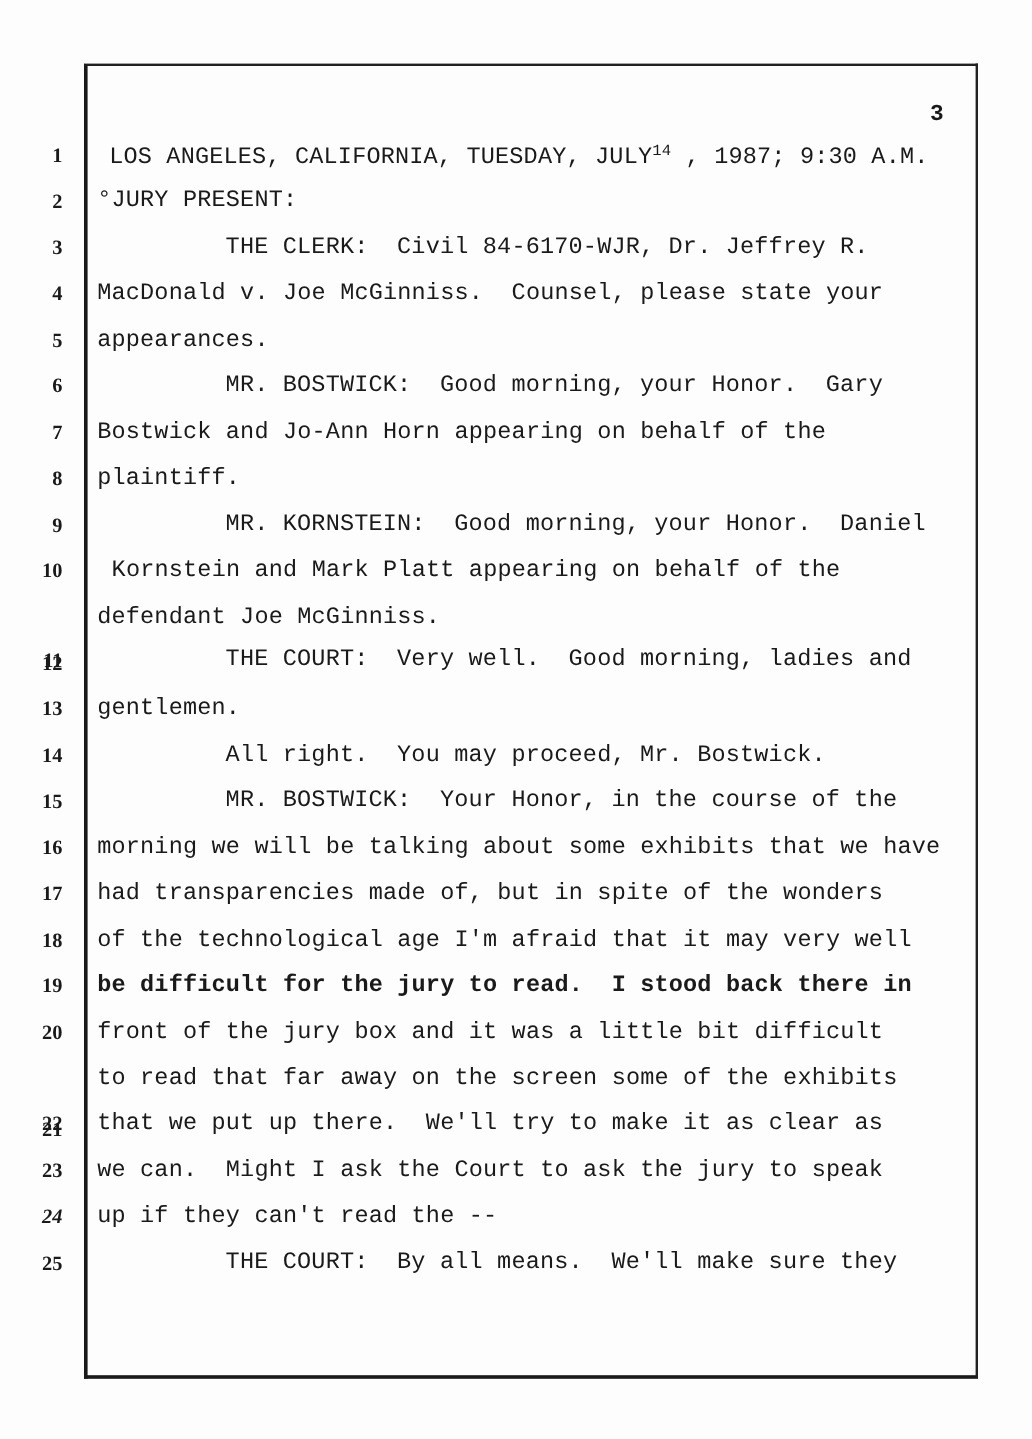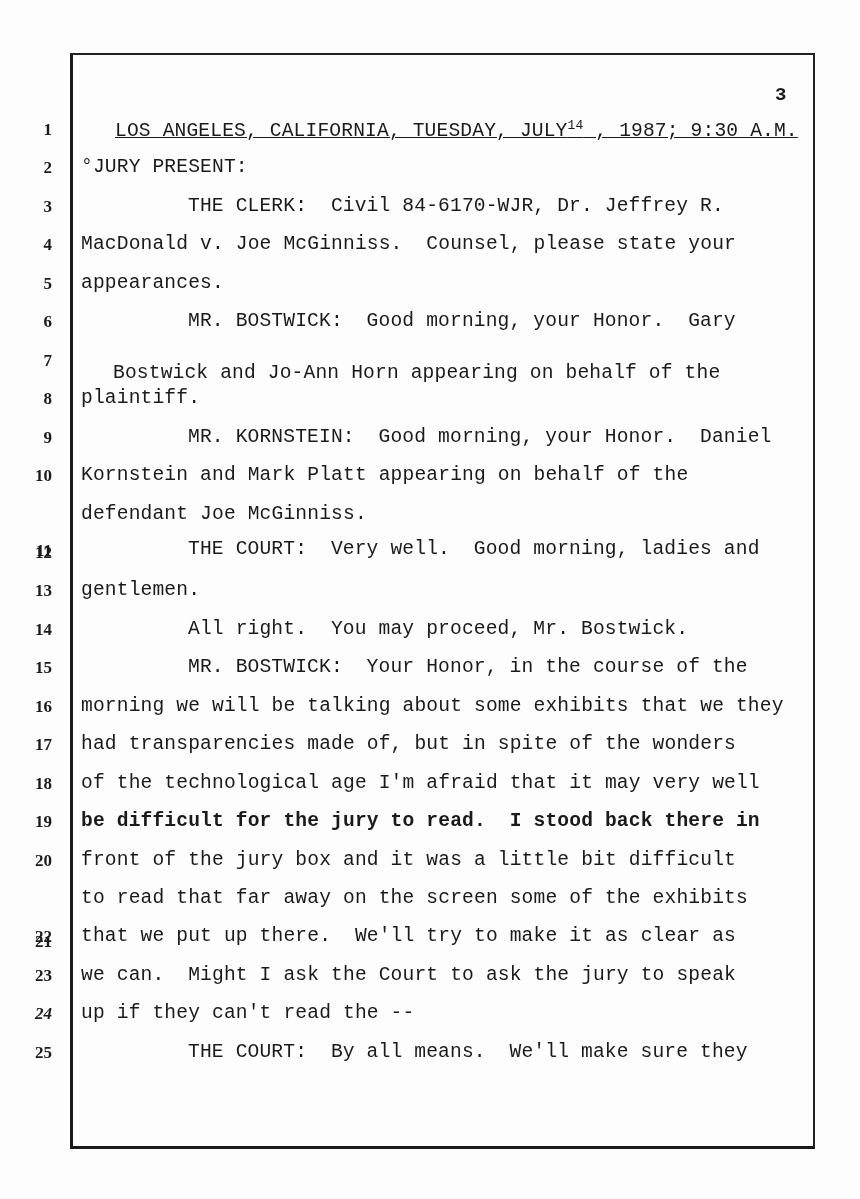--- a/index.html
+++ b/index.html
@@ -45,21 +45,21 @@
     }
     .line-text {
       position: absolute;
       left: 81px;
       font-size: 19.6px;
       white-space: pre;
       letter-spacing: 0.15px;
     }
     .line-text.indent-0 { left: 81px; }
     .line-text.indent-1 { left: 188px; }
-    .line-text.indent-h { left: 115px; text-decoration: underline; }
+    .line-text.indent-h { left: 91px; }
     sup.date {
       font-size: 13px;
       vertical-align: 7px;
     }
   </style>
 </head>
 <body>
 
 <div class="frame"></div>
 
@@ -72,39 +72,39 @@
     <div class="line-text indent-0" style="top: 156.45px;">°JURY PRESENT:</div>
     <div class="line-num" style="top: 196.9px;">3</div>
     <div class="line-text indent-1" style="top: 194.9px;">THE CLERK:  Civil 84-6170-WJR, Dr. Jeffrey R.</div>
     <div class="line-num" style="top: 235.35px;">4</div>
     <div class="line-text indent-0" style="top: 233.35px;">MacDonald v. Joe McGinniss.  Counsel, please state your</div>
     <div class="line-num" style="top: 273.8px;">5</div>
     <div class="line-text indent-0" style="top: 271.8px;">appearances.</div>
     <div class="line-num" style="top: 312.25px;">6</div>
     <div class="line-text indent-1" style="top: 310.25px;">MR. BOSTWICK:  Good morning, your Honor.  Gary</div>
     <div class="line-num" style="top: 350.7px;">7</div>
-    <div class="line-text indent-0" style="top: 362px; margin-left: 32px;">Bostwick and Jo-Ann Horn appearing on behalf of the</div>
+    <div class="line-text indent-0" style="top: 349px;">Bostwick and Jo-Ann Horn appearing on behalf of the</div>
     <div class="line-num" style="top: 389.15px;">8</div>
     <div class="line-text indent-0" style="top: 387.15px;">plaintiff.</div>
     <div class="line-num" style="top: 427.6px;">9</div>
     <div class="line-text indent-1" style="top: 425.6px;">MR. KORNSTEIN:  Good morning, your Honor.  Daniel</div>
     <div class="line-num" style="top: 466.05px;">10</div>
-    <div class="line-text indent-0" style="top: 464.05px;">Kornstein and Mark Platt appearing on behalf of the</div>
+    <div class="line-text indent-0" style="top: 464.05px; margin-left: 12px;">Kornstein and Mark Platt appearing on behalf of the</div>
     <div class="line-num" style="top: 525px; margin-top: 16px;">11</div>
     <div class="line-text indent-0" style="top: 502.5px;">defendant Joe McGinniss.</div>
     <div class="line-num" style="top: 542.95px;">12</div>
     <div class="line-text indent-1" style="top: 538px;">THE COURT:  Very well.  Good morning, ladies and</div>
     <div class="line-num" style="top: 581.4px;">13</div>
     <div class="line-text indent-0" style="top: 579.4px;">gentlemen.</div>
     <div class="line-num" style="top: 619.85px;">14</div>
     <div class="line-text indent-1" style="top: 617.85px; text-align: center;">All right.  You may proceed, Mr. Bostwick.</div>
     <div class="line-num" style="top: 658.3px;">15</div>
     <div class="line-text indent-1" style="top: 656.3px;">MR. BOSTWICK:  Your Honor, in the course of the</div>
     <div class="line-num" style="top: 696.75px;">16</div>
-    <div class="line-text indent-0" style="top: 694.75px;">morning we will be talking about some exhibits that we they</div>
+    <div class="line-text indent-0" style="top: 694.75px;">morning we will be talking about some exhibits that we have</div>
     <div class="line-num" style="top: 735.2px;">17</div>
     <div class="line-text indent-0" style="top: 733.2px;">had transparencies made of, but in spite of the wonders</div>
     <div class="line-num" style="top: 773.65px;">18</div>
     <div class="line-text indent-0" style="top: 771.65px;">of the technological age I'm afraid that it may very well</div>
     <div class="line-num" style="top: 812.1px;">19</div>
     <div class="line-text indent-0" style="top: 810.1px; font-weight: bold;">be difficult for the jury to read.  I stood back there in</div>
     <div class="line-num" style="top: 850.55px;">20</div>
     <div class="line-text indent-0" style="top: 848.55px;">front of the jury box and it was a little bit difficult</div>
     <div class="line-num" style="top: 932px; font-family: Liberation Serif, serif;">21</div>
     <div class="line-text indent-0" style="top: 887px;">to read that far away on the screen some of the exhibits</div>

